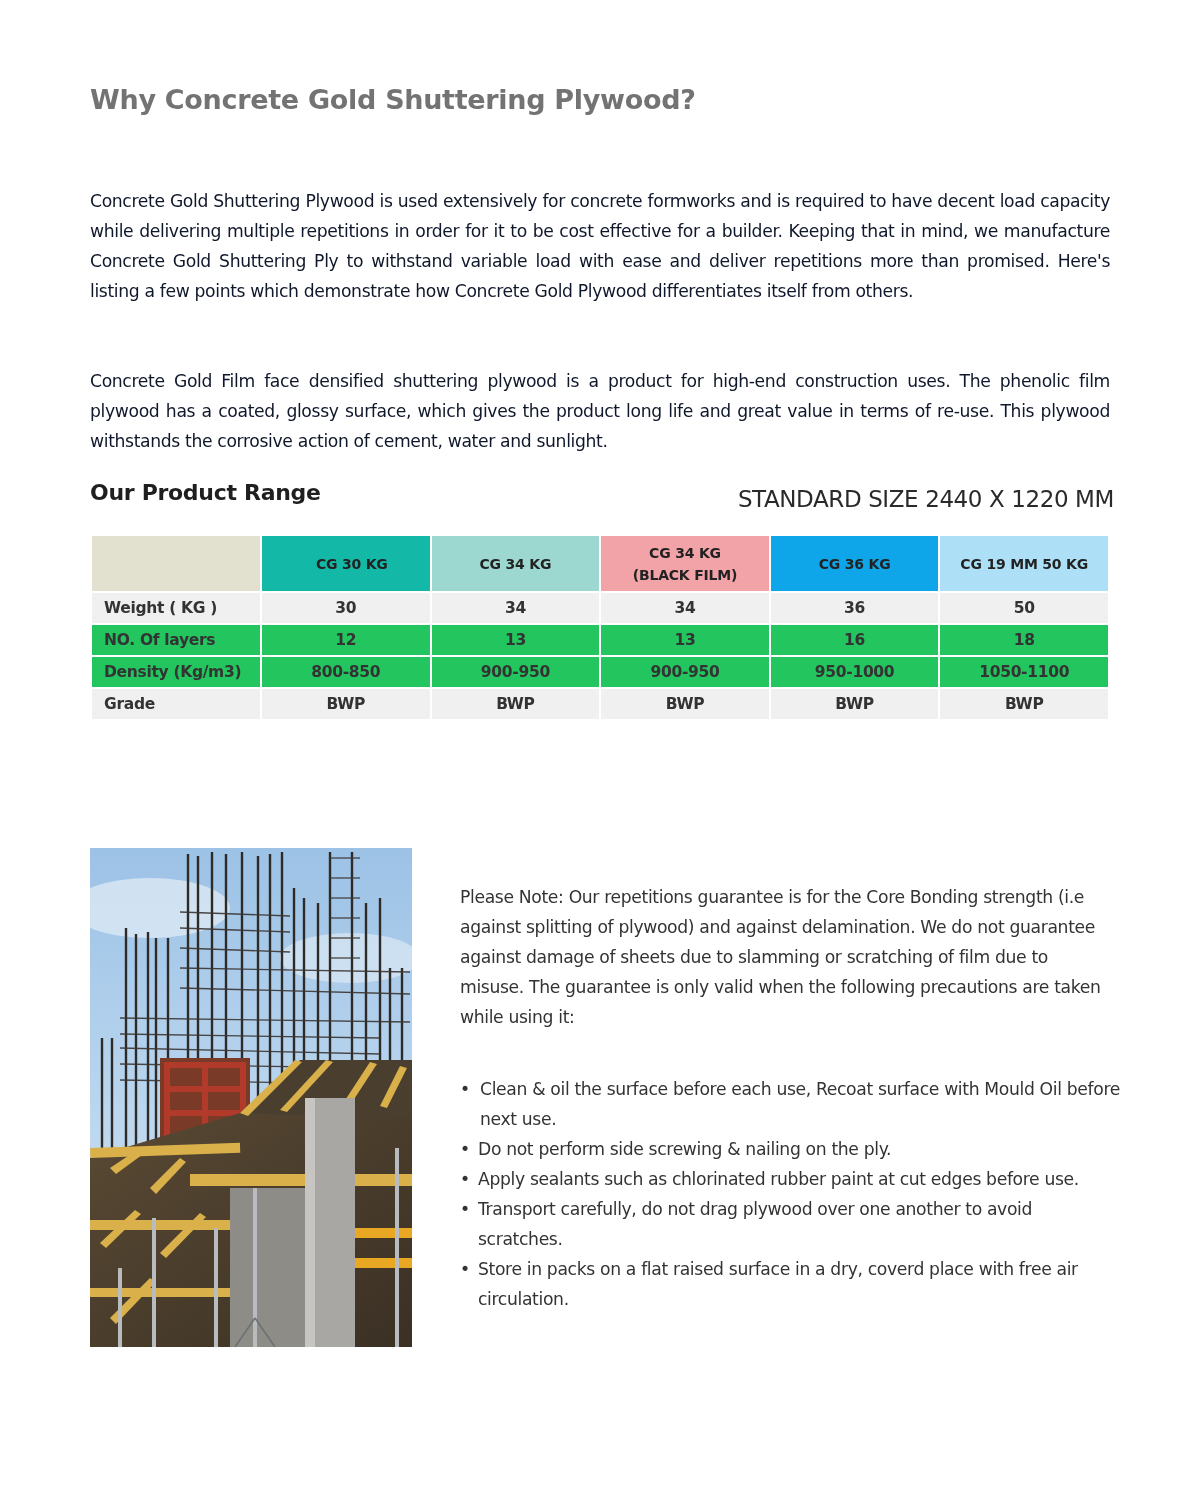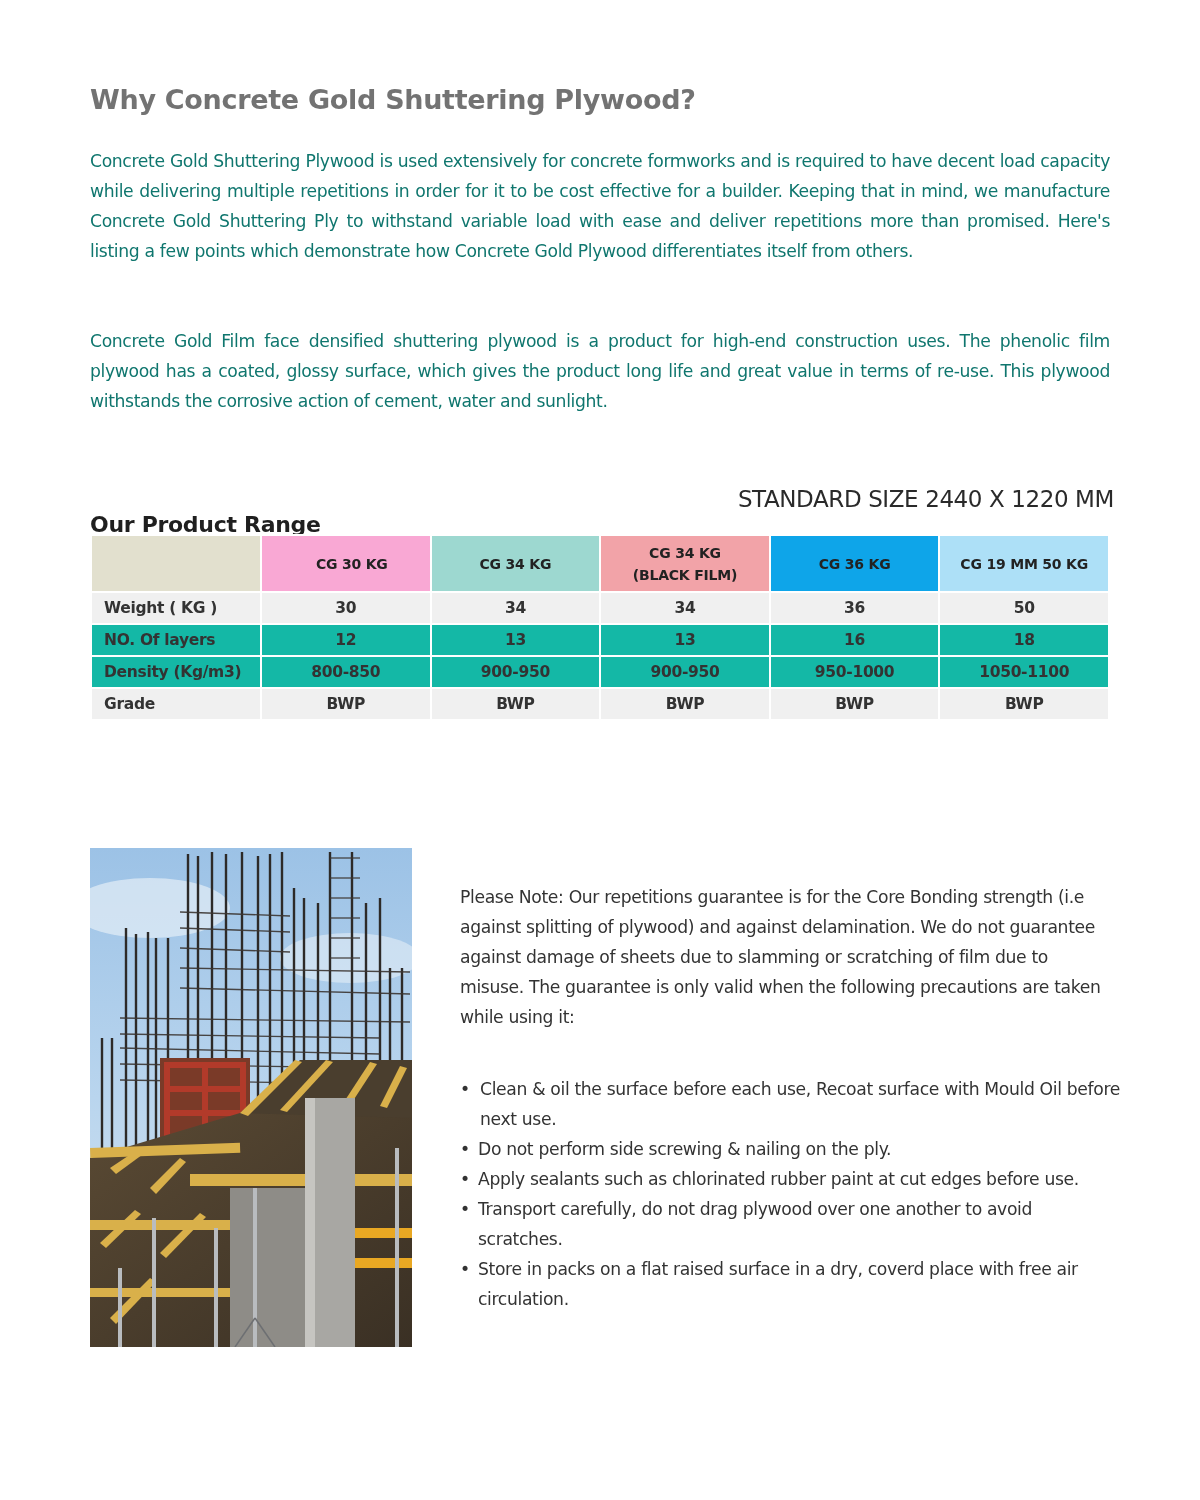--- a/index.html
+++ b/index.html
@@ -1,34 +1,34 @@
 <!DOCTYPE html>
 <html><head>
 <meta charset="utf-8">
 <style>
   * { box-sizing: border-box; margin: 0; padding: 0; }
   html, body { width: 1200px; height: 1500px; background: #ffffff; }
   body { font-family: "DejaVu Sans", sans-serif; color: #333333; position: relative; overflow: hidden; }
 
   .h1 { position: absolute; left: 90px; top: 84px; font-size: 27px; font-weight: bold; color: #737373; letter-spacing: -0.3px; }
 
-  .para { position: absolute; left: 90px; width: 1020px; font-size: 17.2px; line-height: 30px; color: #0f766e; text-align: justify; letter-spacing: -0.35px; }
+  .para { position: absolute; left: 90px; width: 1020px; font-size: 17.2px; line-height: 30px; color: #0f172a; text-align: justify; letter-spacing: -0.35px; margin-top: 40px; }
   .para1 { top: 146px; }
   .para2 { top: 326px; }
 
-  .range-title { position: absolute; left: 90px; top: 512px; font-size: 22px; font-weight: bold; color: #1f1f1f; letter-spacing: -0.3px; }
+  .range-title { position: absolute; left: 90px; top: 480px; font-size: 22px; font-weight: bold; color: #1f1f1f; letter-spacing: -0.3px; }
   .std-size { position: absolute; right: 86px; top: 486px; font-size: 23px; color: #2a2a2a; letter-spacing: -0.4px; }
 
   table.spec { position: absolute; left: 90px; top: 534px; width: 1020px; border-collapse: collapse; table-layout: fixed; }
   table.spec th, table.spec td { border: 2px solid #ffffff; }
   table.spec th { height: 57px; font-size: 14px; font-weight: bold; color: #222222; text-align: center; line-height: 22px; letter-spacing: -0.2px; }
   table.spec td { height: 32px; font-size: 15.5px; color: #333333; text-align: center; letter-spacing: -0.3px; font-weight: bold; }
   table.spec td.label { text-align: left; padding-left: 12px; }
   table.spec tr.odd td { background: #f0f0f0; }
-  table.spec tr.even td { background: #14b8a6; }
+  table.spec tr.even td { background: #22c55e; }
   table.spec col.c0 { width: 170px; }
 
   .photo { position: absolute; left: 90px; top: 848px; width: 322px; height: 499px; overflow: hidden; background: #a9c8e4; }
 
   .note { position: absolute; left: 460px; top: 842px; width: 652px; font-size: 17.2px; line-height: 30px; color: #333333; letter-spacing: -0.35px; margin-top: 40px; }
 
   .bullets { position: absolute; left: 460px; top: 1074px; width: 660px; list-style: none; font-size: 17.2px; line-height: 30px; color: #333333; letter-spacing: -0.35px; }
   .bullets li { position: relative; padding-left: 18px; }
   .bullets li .dot { position: absolute; left: 0; top: 0; }
   .bullets li:first-child { padding-left: 20px; }
@@ -49,21 +49,21 @@
       <col class="c0">
       <col>
       <col>
       <col>
       <col>
       <col>
     </colgroup>
   <thead>
     <tr>
       <th style="background: rgb(226, 224, 206);"></th>
-      <th style="background: #f9a8d4; padding-left: 12px;"><span>CG 30 KG</span></th>
+      <th style="background: #14b8a6; padding-left: 12px;"><span>CG 30 KG</span></th>
       <th style="background: rgb(157, 216, 208);"><span>CG 34 KG</span></th>
       <th style="background: rgb(242, 163, 168);"><span>CG 34 KG</span><br><span>(BLACK FILM)</span></th>
       <th style="background: #0ea5e9;"><span>CG 36 KG</span></th>
       <th style="background: rgb(173, 224, 247);"><span>CG 19 MM 50 KG</span></th>
     </tr>
   </thead>
   <tbody>
     <tr class="odd">
       <td class="label">Weight ( KG )</td>
       <td>30</td>

